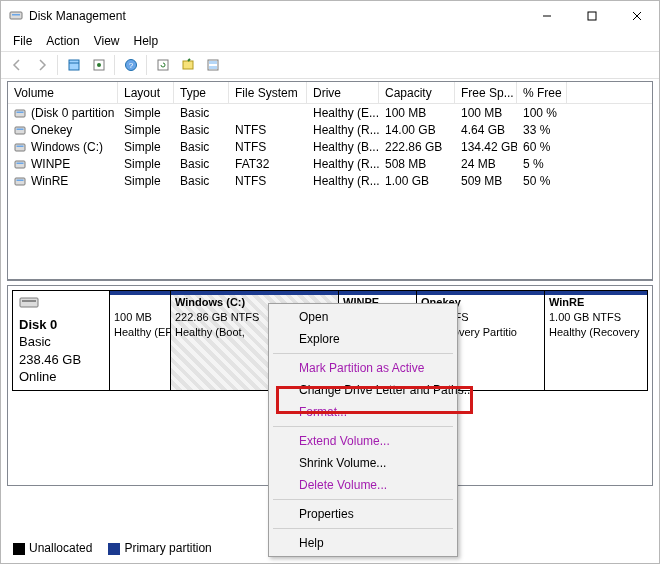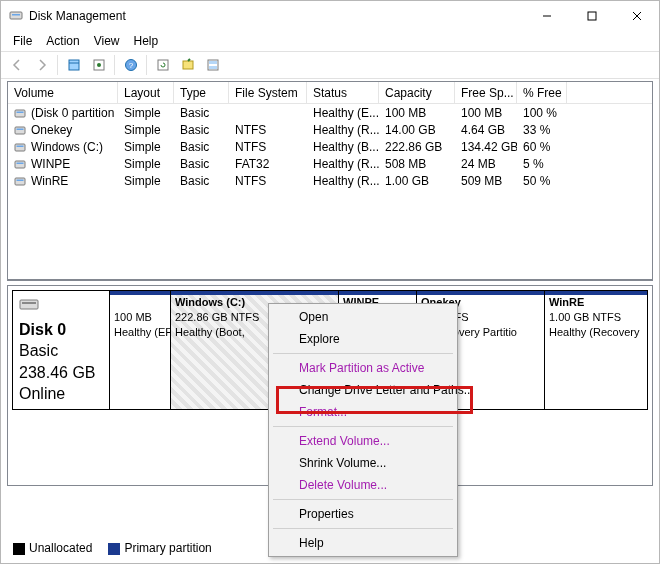--- a/index.html
+++ b/index.html
@@ -65,21 +65,21 @@
   .c-cap { width:76px; }
   .c-free{ width:62px; }
   .c-pct { width:50px; }
   
   .splitter { height:6px; background:#fff; border-top:1px solid #828790; border-bottom:1px solid #828790; margin:0 6px; }
   
   .graph-area { margin:0 6px; border:1px solid #828790; border-top:none; padding:4px; background:#fff; height:200px; }
   .disk-row { display:flex; gap:0; }
   .disk-info {
     width:98px; border:1px solid #000; padding:4px 6px;
-    font-size:16px; line-height:1.35;
+    font-size:13px; line-height:1.35;
   }
   .disk-icon { display:block; margin-bottom:2px; }
   .disk-parts { flex:1; display:flex; border:1px solid #000; border-left:none; }
   .part {
     border-left:1px solid #000; padding:4px 4px; font-size:11px; line-height:1.35;
     position:relative; overflow:hidden; white-space:nowrap;
   }
   .part:first-child { border-left:none; }
   .part .stripe { position:absolute; left:0; right:0; top:0; height:4px; background:#1b3a8f; }
   .part.selected {
@@ -199,21 +199,21 @@
         </svg>
       </div>
   </div>
 
   <div class="vol-area">
     <div class="vol-header">
       <div class="cell c-vol">Volume</div>
       <div class="cell c-lay">Layout</div>
       <div class="cell c-typ">Type</div>
       <div class="cell c-fs">File System</div>
-      <div class="cell c-st">Status</div>
+      <div class="cell c-st">Drive</div>
       <div class="cell c-cap">Capacity</div>
       <div class="cell c-free">Free Sp...</div>
       <div class="cell c-pct">% Free</div>
     </div>
     <div class="vol-body" id="vol-body">
         <div class="vol-row">
           <div class="cell c-vol">
             <span class="vol-icon"><svg width="12" height="12">
                 <rect x="1" y="3" width="10" height="7" rx="1" fill="#dcdcdc" stroke="#7c7c7c"></rect>
                 <rect x="2.5" y="4.5" width="7" height="1.5" fill="#6aa6e8"></rect>

